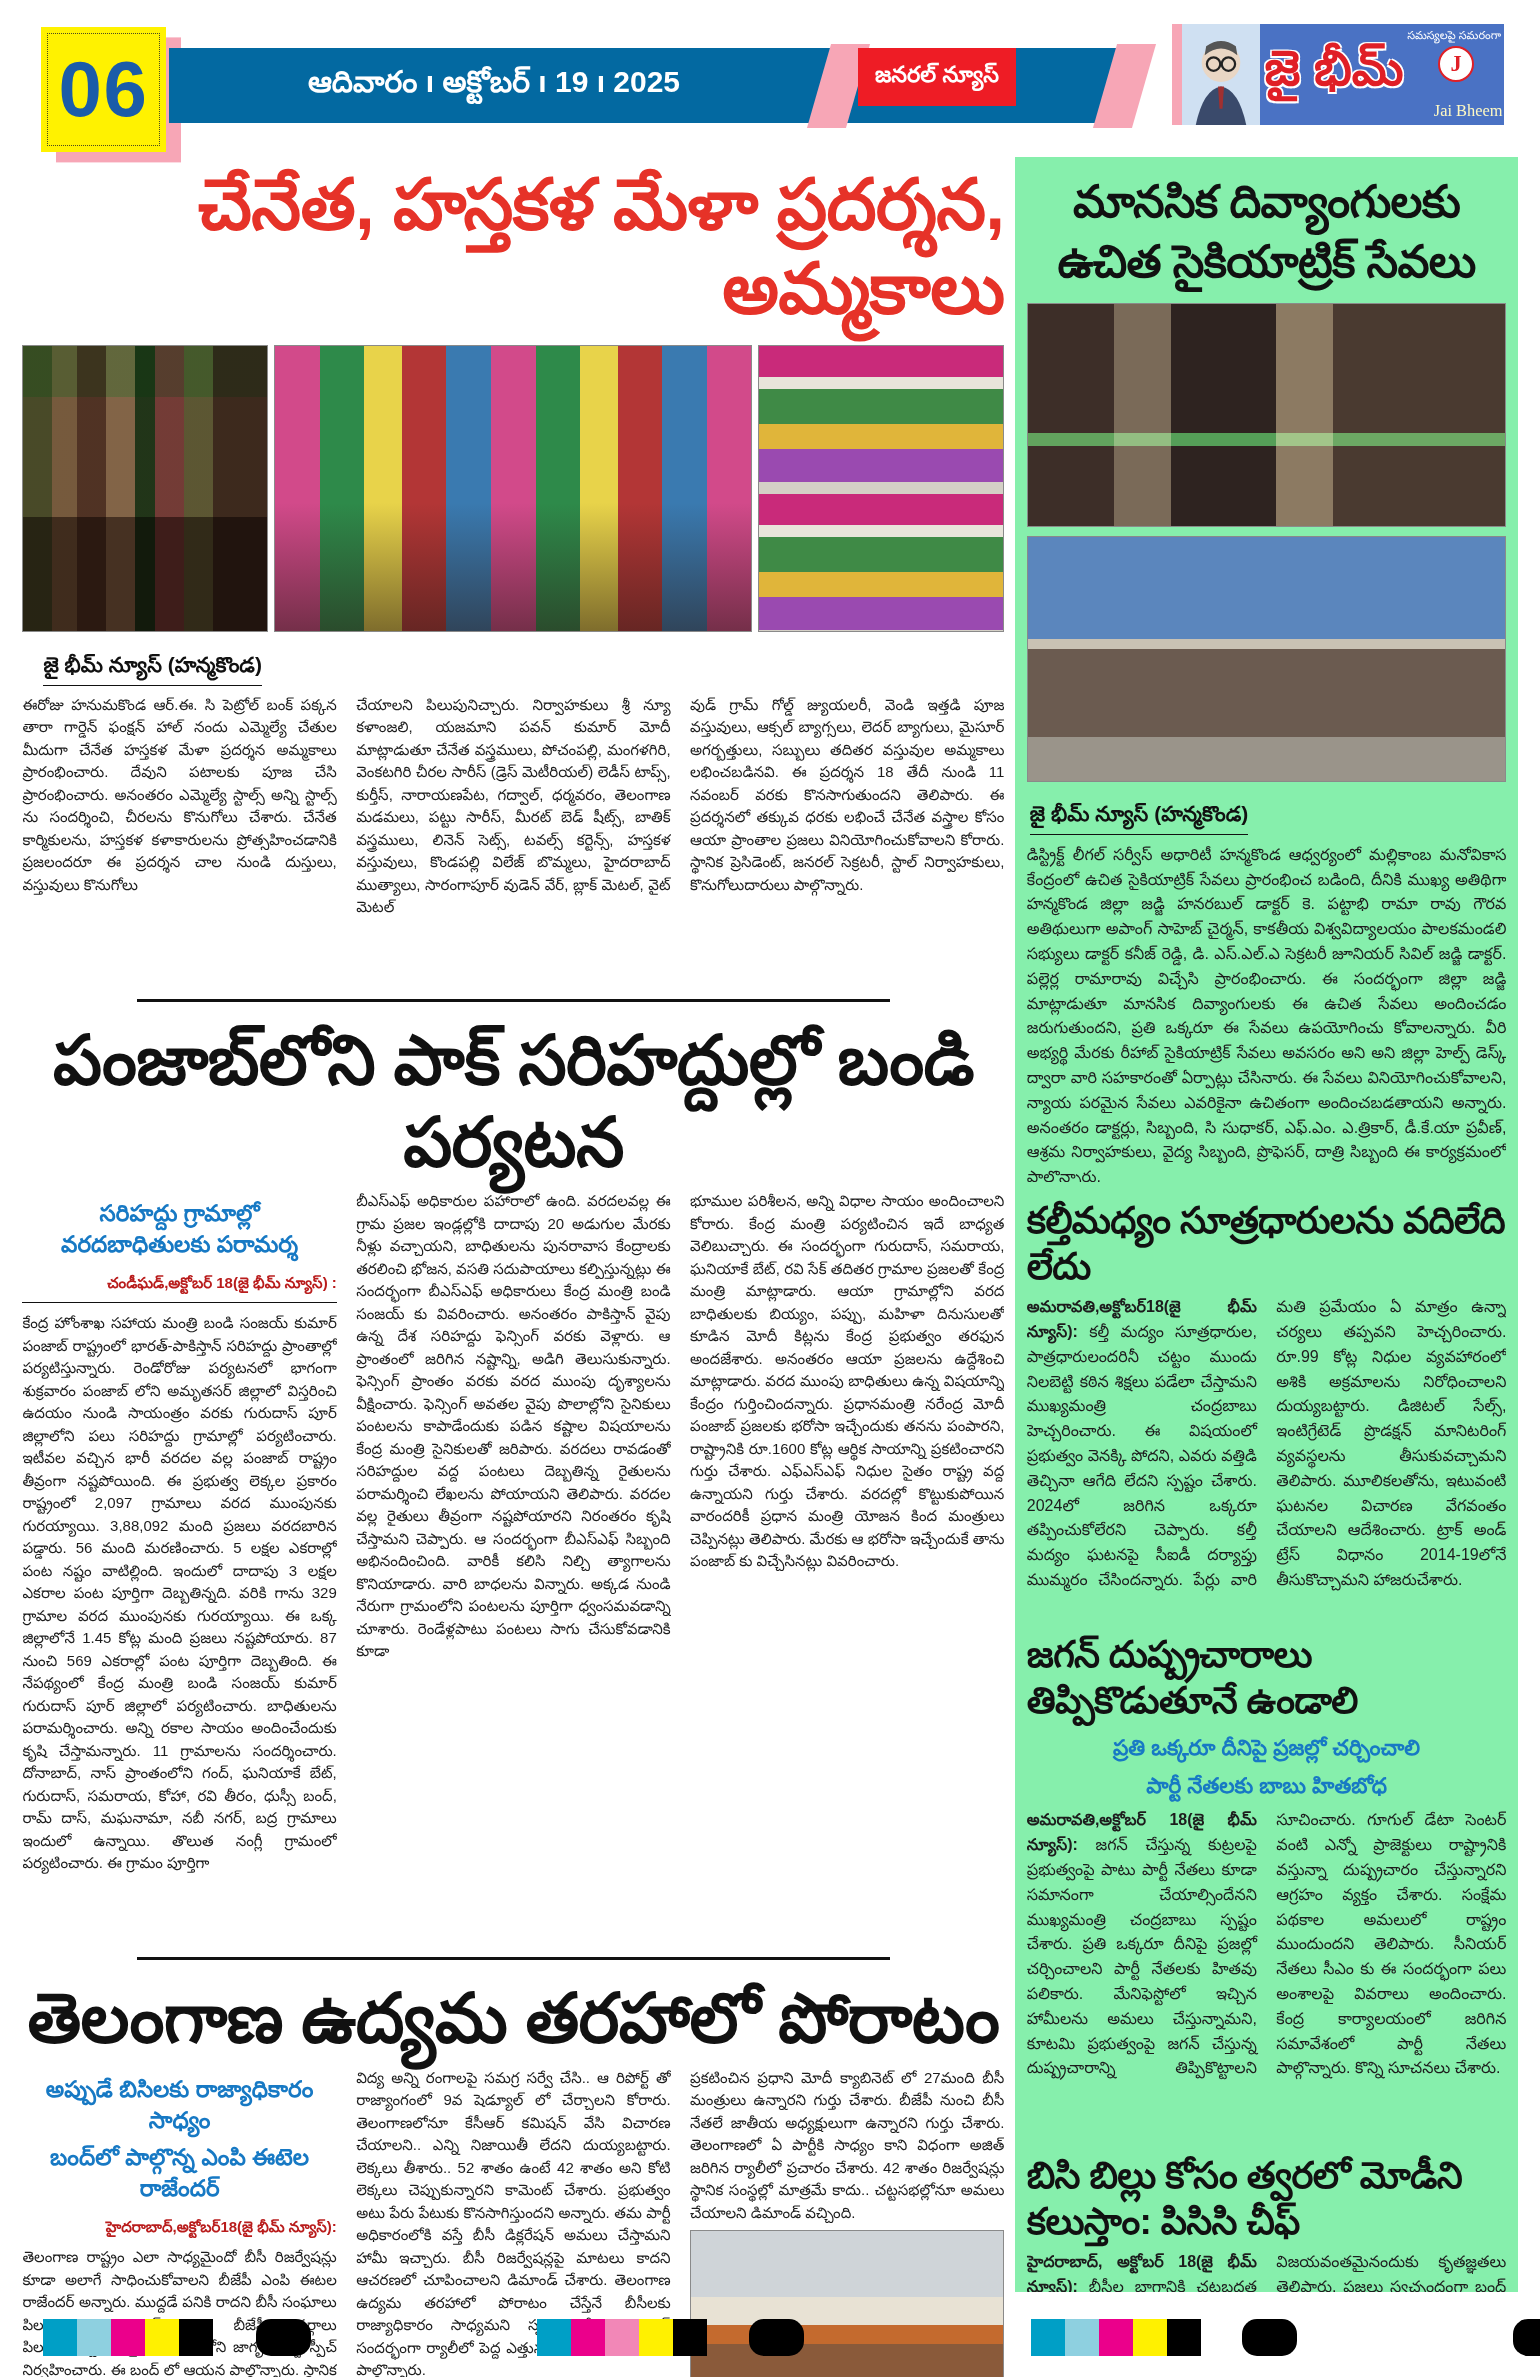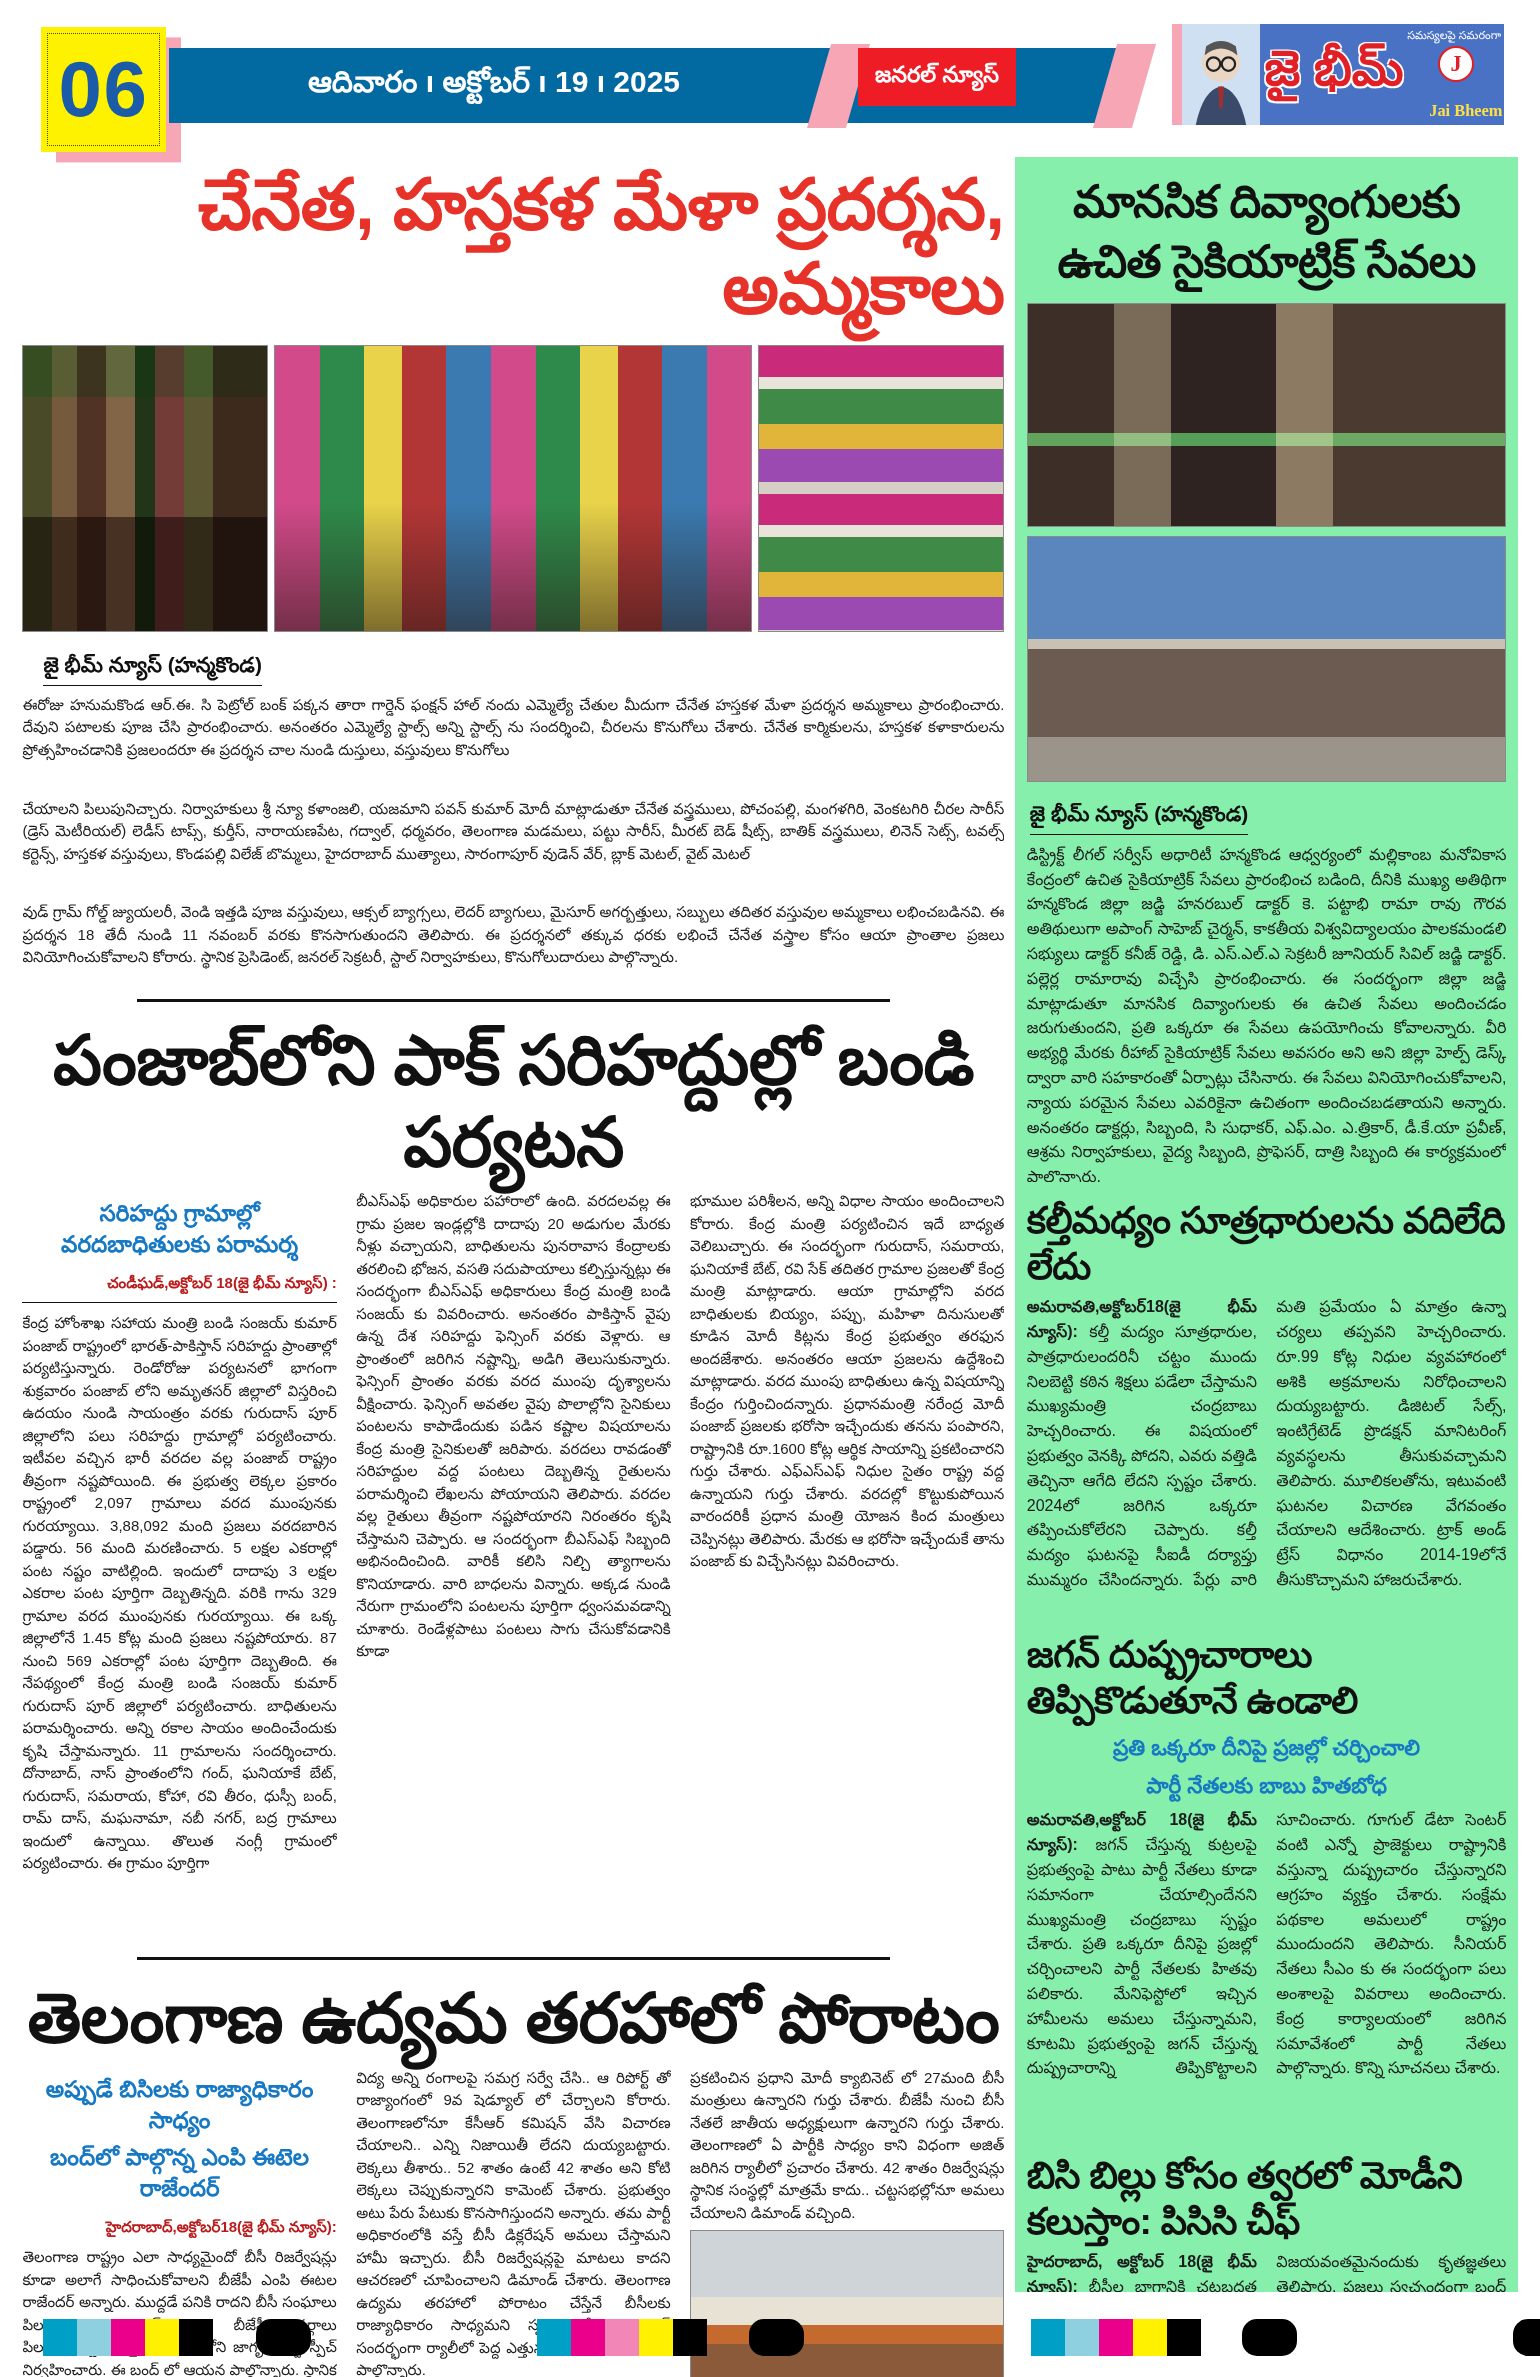--- a/index.html
+++ b/index.html
@@ -24,21 +24,21 @@
     border-left:10.4px solid #F7A6B6; display:flex; align-items:stretch; overflow:hidden; }
   .portrait { width:78px; height:100%; background:#cfe0f2; flex:none; }
   .logo-mid { flex:1; position:relative; }
   .logo-title { position:absolute; left:4.5px; top:16.4px; font-size:49px; font-weight:bold; color:#E01F26;
     text-shadow:-1.5px -1.5px 0 #fff,1.5px -1.5px 0 #fff,-1.5px 1.5px 0 #fff,1.5px 1.5px 0 #fff; white-space:nowrap; }
   .logo-right { width:95px; flex:none; position:relative; }
   .logo-tagline { position:absolute; right:3px; top:4.5px; font-size:11.2px; color:#fff; white-space:nowrap; }
   .jb-circle { position:absolute; right:30px; top:22.4px; width:36px; height:36px; border-radius:50%;
     background:#fff; border:2.2px solid #E01F26; display:flex; align-items:center; justify-content:center;
     color:#E01F26; font-weight:bold; font-size:22.4px; font-family:"Liberation Serif",serif; }
-  .jb-en { position:absolute; right:1.5px; bottom:4.5px; font-size:16.4px; font-weight:bold; color:#fde047;
+  .jb-en { position:absolute; right:1.5px; bottom:4.5px; font-size:16.4px; font-weight:normal; color:#fef9c3;
     font-family:"Liberation Serif",serif; white-space:nowrap; }
 
   
   .content { position:absolute; left:22.4px; top:157px; width:1496px; display:flex; gap:10.4px; }
   .left-region { width:982px; flex:none; }
   .right-region { flex:1; background:#86efac; padding:9px 12px 12px; overflow:hidden; height:2135px; }
 
   
   .hl-red { color:#E63228; }
   .hl { font-weight:bold; line-height:1.18; letter-spacing:-0.7px; }
@@ -70,21 +70,21 @@
 
   
   .cols3 { display:flex; gap:19.4px; overflow:hidden; }
   .col { flex:1; font-size:15px; line-height:1.5; text-align:justify; color:#1c1c1c; overflow:hidden; }
   .subhead { color:#1779C4; font-weight:bold; font-size:23px; line-height:1.35; text-align:center; padding:7.5px 4.5px 6px; }
   .dateline { font-weight:bold; font-size:15px; text-align:right; padding:6px 0 7.5px; color:#b91c1c; }
   .dateline.rule { border-bottom:1.5px solid #111; margin-bottom:9px; }
   .dateline-left { display:inline-block; font-weight:bold; font-size:21px; color:#111;
     border-bottom:1.5px solid #111; margin:10.4px 0 7.5px 21px; padding-bottom:3px; }
   .story { overflow:hidden; }
-  .s1-text { height:292px;flex-direction:column; }
+  .s1-text { height:292px; }
   .s2-text { height:753px; }
   .s3-text { height:498px; }
 
   
   .r-hl { font-weight:bold; color:#111; text-align:center; line-height:1.25; letter-spacing:-0.7px; }
   .r-hlA { font-size:45px; padding:7.5px 0 4.5px; }
   .r-hlB { font-size:37px; padding:16.4px 0 4.5px; text-align:left; }
   .r-body { font-size:16px; line-height:1.55; text-align:justify; color:#1c1c1c; overflow:hidden; }
   .r-body .dl { font-weight:bold; }
   .two-col { column-count:2; column-gap:19.4px; }

